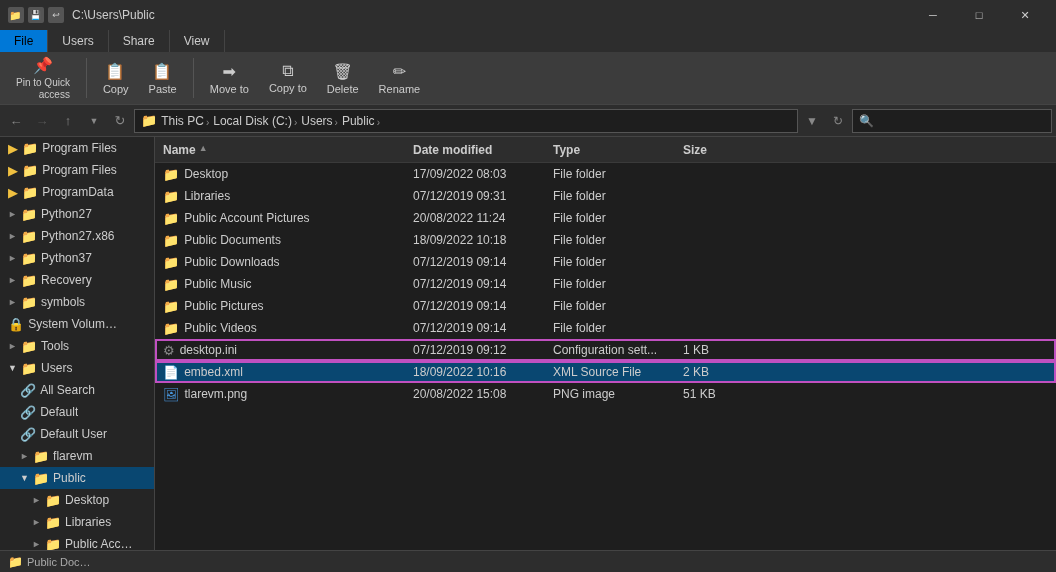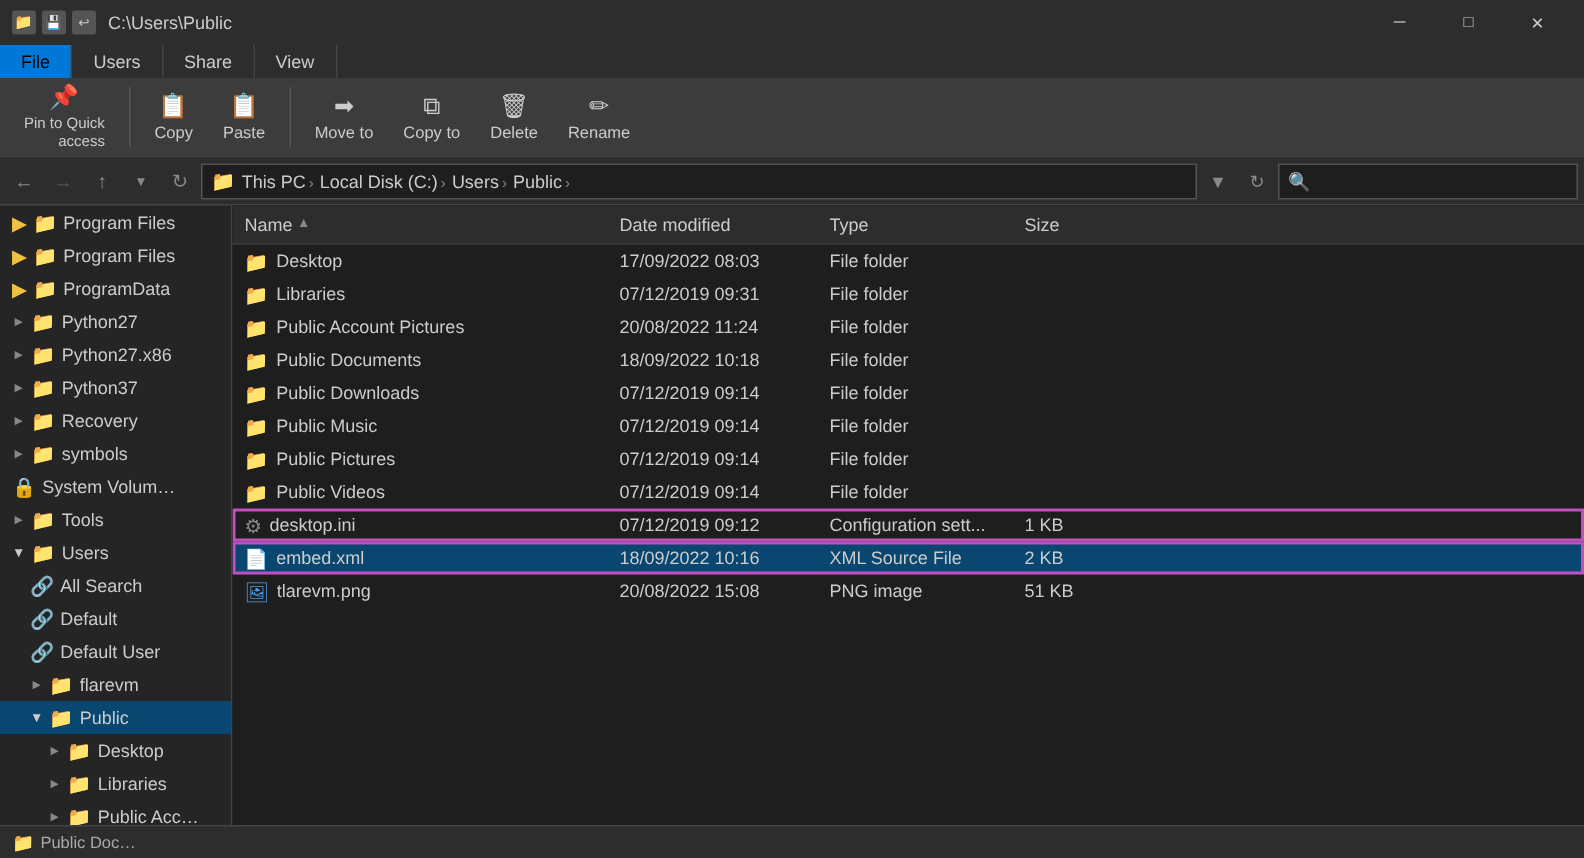--- a/index.html
+++ b/index.html
@@ -274,20 +274,21 @@
       z-index: 10;
       height: 26px;
     }
     .col-header {
       color: #ccc;
       font-size: 12px;
       cursor: pointer;
       display: flex;
       align-items: flex-start;
       gap: 3px;
+      font-weight: bold;
     }
     .col-header.name { width: 250px; }
     .col-header.date { width: 140px; }
     .col-header.type { width: 130px; }
     .col-header.size { width: 70px; }
     .sort-arrow { font-size: 9px; color: #888; }
 
     
     .file-row {
       display: flex;

